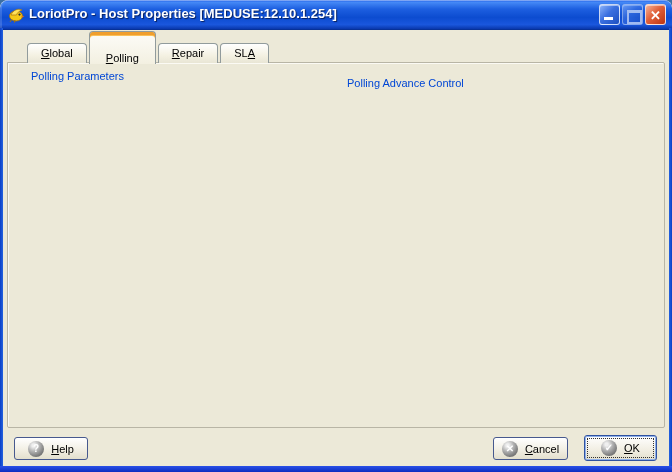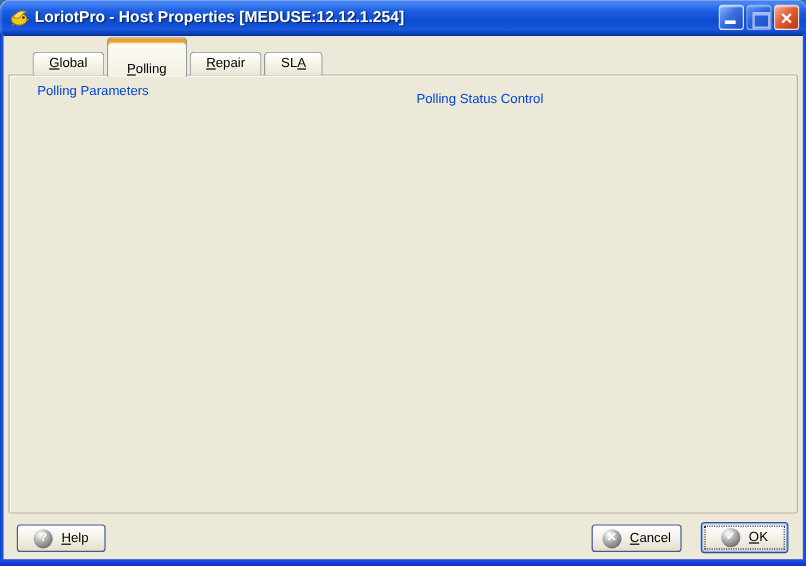--- a/index.html
+++ b/index.html
@@ -89,21 +89,21 @@
 <div id="window">
 
   <div class="titlebar">
     <svg class="app-icon" viewBox="0 0 17 17">
       <ellipse cx="8" cy="10" rx="6.5" ry="5" fill="#f4c818" stroke="#a87408" stroke-width="0.8"></ellipse>
       <path d="M3 9 C5 4,10 2,14 4 C11 5,9 7,8.5 9 Z" fill="#ffe25a" stroke="#a87408" stroke-width="0.7"></path>
       <circle cx="11.5" cy="8.6" r="1.1" fill="#2a2a2a"></circle>
       <path d="M13.5 9.5 L16.5 10.5 L13.5 11.5 Z" fill="#e07818"></path>
       <path d="M4 13 L2 16 M7 14 L6.5 16.5" stroke="#a87408" stroke-width="1"></path>
     </svg>
-    <span class="title-text">LoriotPro - Host Properties [MEDUSE:12.12.1.254]</span>
+    <span class="title-text">LoriotPro - Host Properties [MEDUSE:12.10.1.254]</span>
     <div class="tb-btn tb-min"><span></span></div>
     <div class="tb-btn tb-max"><span></span></div>
     <div class="tb-btn tb-close">
         <span class="x-glyph">✕</span>
       </div>
   </div>
 
   <div class="tabs">
     <div class="tab"><u>G</u>lobal</div>
     <div class="tab active"><u>P</u>olling</div>
@@ -184,21 +184,21 @@
 
   <span class="checkbox" style="left:218px;top:259px;"></span>
   <span class="cb-label" style="left:236px;top:260px;">Save result to csv</span>
 
   <div class="btn" style="left:34px;top:315px;width:178px;height:20px;"><u>C</u>lear Polling Script</div>
 
   <span class="lbl lbl-disabled" style="left:30px;top:352px;">Script Polling :</span>
   <div class="txt-disabled" style="left:97px;top:347px;width:186px;height:22px;"></div>
 
   <div class="groupbox" style="left:334px;top:84px;width:321px;height:168px;"></div>
-  <span class="group-caption" style="left:344px;top:77px;">Polling Status Control</span>
+  <span class="group-caption" style="left:344px;top:77px;">Polling Advance Control</span>
 
   <div class="orb-box" style="left:337px;top:106px;">
     <span class="orb" style="--c: #ff3a20; --d: #8f0b00;"></span>
   </div>
   <span class="lbl" style="left:388px;top:114px;">Status 4 : Polling fails for</span>
   <input class="status-input" style="left: 519px; top: 105px;" value="4">
   <span class="lbl" style="left:560px;top:114px;">Polling interval</span>
 
   <div class="orb-box" style="left:337px;top:133px;">
     <span class="orb" style="--c: #ffd42a; --d: #c08a00;"></span>

